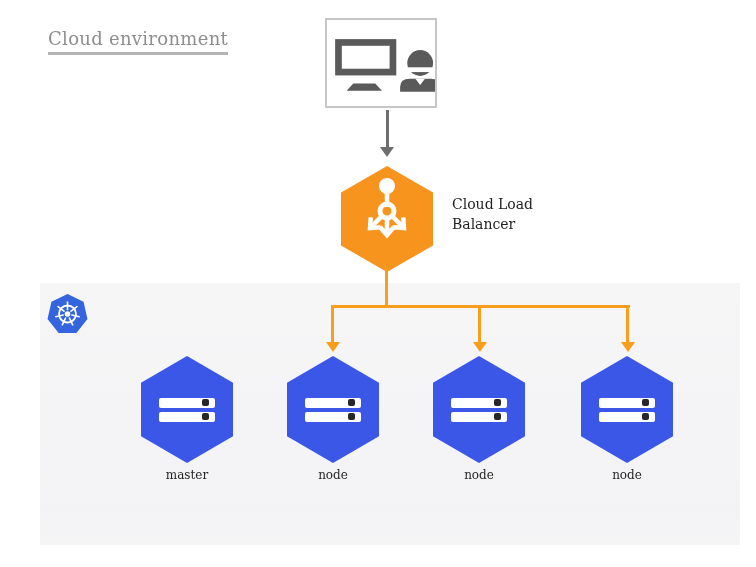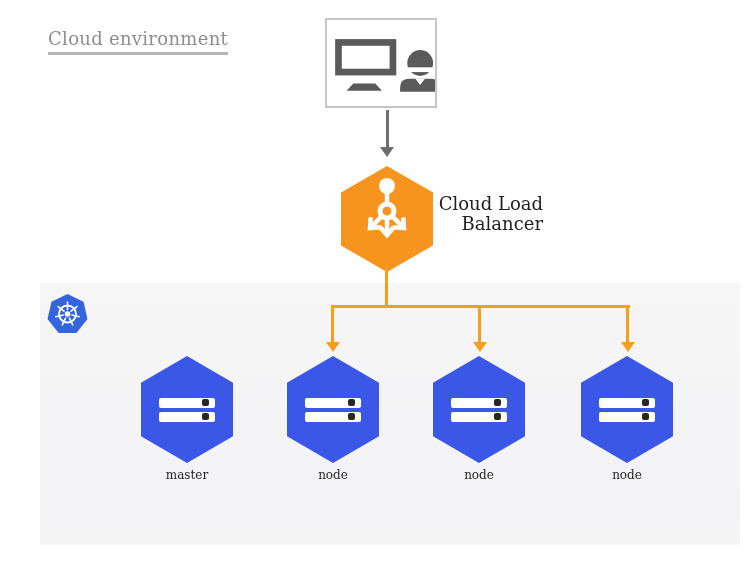--- a/index.html
+++ b/index.html
@@ -23,22 +23,22 @@
   .gray-stem{left:386px;top:110px;width:3px;height:38px;background:var(--arrow-gray);}
   .gray-head{position:absolute;left:380px;top:147px;width:0;height:0;
     border-left:7px solid transparent;border-right:7px solid transparent;
     border-top:10px solid var(--arrow-gray);}
 
   .hex{position:absolute;clip-path:polygon(50% 0%,100% 25%,100% 75%,50% 100%,0% 75%,0% 25%);
     display:flex;align-items:center;justify-content:center;}
   .hex-lb{left:341px;top:166px;width:92px;height:106px;background:var(--orange);}
   .hex-lb svg{width:92px;height:106px;display:block;}
 
-  .lb-label{position:absolute;left:433px;top:194px;width:110px;text-align:right;
-    font-size:18px;line-height:20px;color:var(--label-dark);}
+  .lb-label{position:absolute;left:452px;top:194px;width:110px;text-align:left;
+    font-size:14px;line-height:20px;color:var(--label-dark);}
 
   .oc{background:var(--connector-orange);position:absolute;}
   .lb-stem{left:385px;top:266px;width:3px;height:41px;}
   .lb-hbar{left:331px;top:305px;width:299px;height:3px;}
   .drop{width:3px;top:306px;height:37px;}
   .drop-1{left:331px;} .drop-2{left:478px;} .drop-3{left:626px;}
   .drop-head{position:absolute;top:342px;width:0;height:0;
     border-left:7px solid transparent;border-right:7px solid transparent;
     border-top:10px solid var(--connector-orange);}
   .dh-1{left:326px;} .dh-2{left:473px;} .dh-3{left:621px;}

